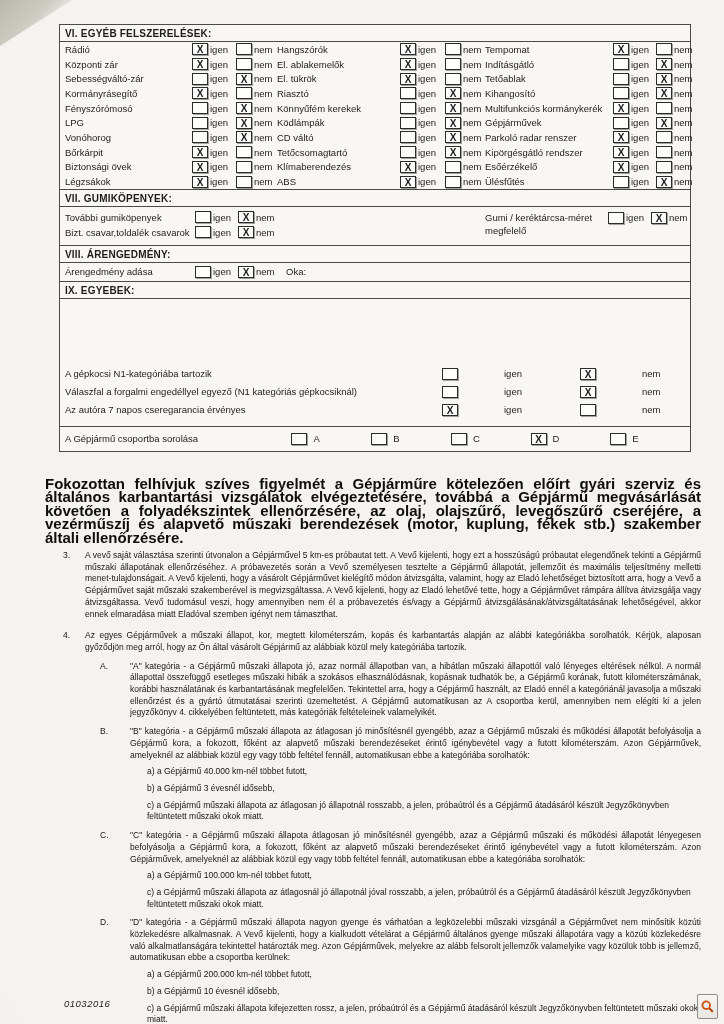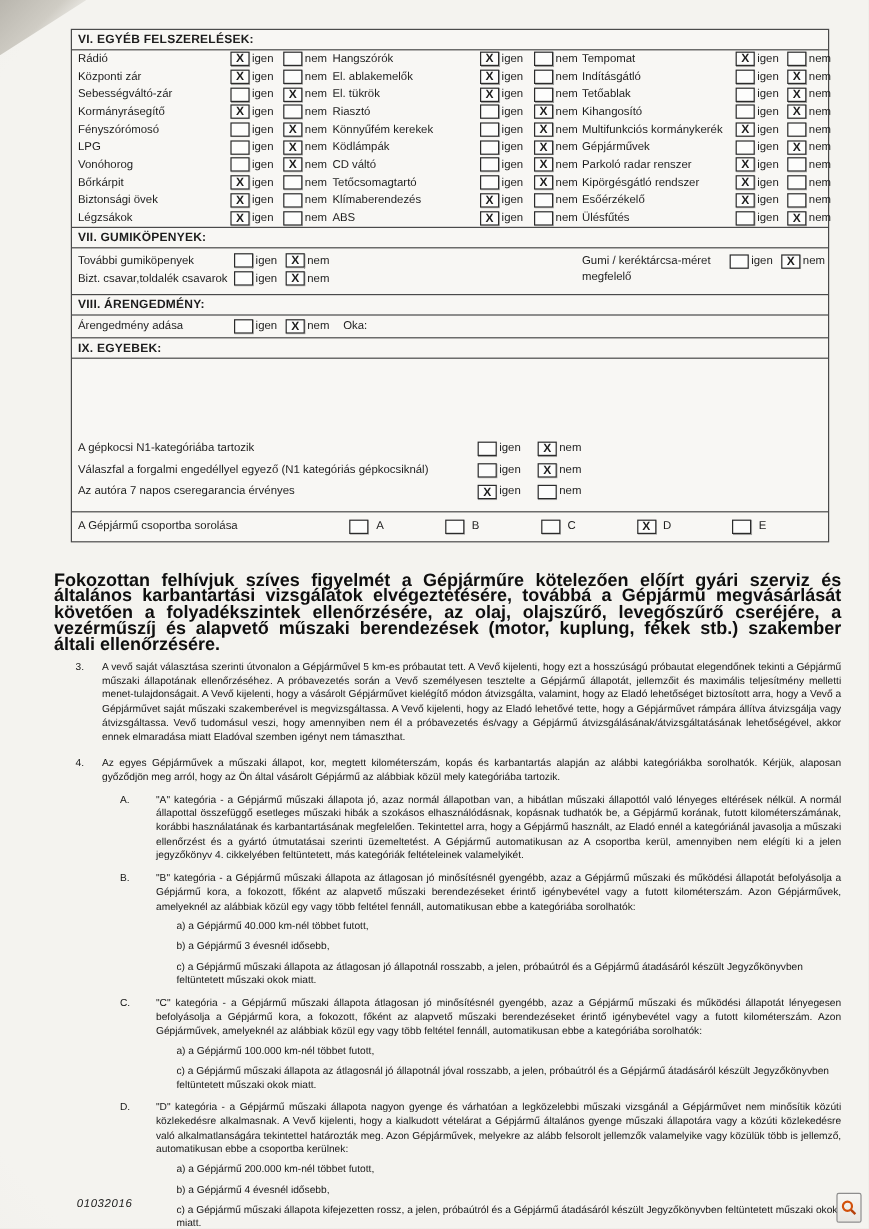--- a/index.html
+++ b/index.html
@@ -68,21 +68,21 @@
     display:grid;
     grid-template-columns:130px 18px 25px 18px 30px 1fr;
     align-items:center; height:18px; padding:2px 0 2px 5px; white-space:nowrap;
   }
   
   .ix-content { position:relative; height:152px; }
   .ix-questions { position:absolute; top:66px; left:0; right:0; }
   .qrow {
     display:grid;
     grid-template-columns:333px 18px 32px 18px 1fr;
-    align-items:center; height:18px; padding-left:5px; white-space:nowrap;
+    align-items:center; height:18px; padding-left:5px; white-space:nowrap;gap:44px;
   }
   .grouping {
     position:absolute; top:127px; left:0; right:0; height:25px;
     border-top:1px solid #4a4a4a;
     display:flex; align-items:center; padding-left:5px; white-space:nowrap;
   }
   .grp-label { width:233px; }
   .grp-opt { display:flex; align-items:center; width:82px; }
   .grp-letter { margin-left:6px; }
   
@@ -413,21 +413,21 @@
                 <div class="cpar">"C" kategória - a Gépjármű műszaki állapota átlagosan jó minősítésnél gyengébb, azaz a Gépjármű műszaki és működési állapotát lényegesen befolyásolja a Gépjármű kora, a fokozott, főként az alapvető műszaki berendezéseket érintő igénybevétel vagy a futott kilométerszám. Azon Gépjárművek, amelyeknél az alábbiak közül egy vagy több feltétel fennáll, automatikusan ebbe a kategóriába sorolhatók:</div>
                 <div class="subitem">a)  a Gépjármű 100.000 km-nél többet futott,</div>
                 <div class="subitem">c)  a Gépjármű műszaki állapota az átlagosnál jó állapotnál jóval rosszabb, a jelen, próbaútról és a Gépjármű átadásáról készült Jegyzőkönyvben feltüntetett műszaki okok miatt.</div>
               </div>
             </div>
             <div class="cat">
               <span class="cletter">D.</span>
               <div class="cattext">
                 <div class="cpar">"D" kategória - a Gépjármű műszaki állapota nagyon gyenge és várhatóan a legközelebbi műszaki vizsgánál a Gépjárművet nem minősítik közúti közlekedésre alkalmasnak. A Vevő kijelenti, hogy a kialkudott vételárat a Gépjármű általános gyenge műszaki állapotára vagy a közúti közlekedésre való alkalmatlanságára tekintettel határozták meg. Azon Gépjárművek, melyekre az alább felsorolt jellemzők valamelyike vagy közülük több is jellemző, automatikusan ebbe a csoportba kerülnek:</div>
                 <div class="subitem">a)  a Gépjármű 200.000 km-nél többet futott,</div>
-                <div class="subitem">b)  a Gépjármű 4 évesnél idősebb,</div>
+                <div class="subitem">b)  a Gépjármű 10 évesnél idősebb,</div>
                 <div class="subitem">c)  a Gépjármű műszaki állapota kifejezetten rossz, a jelen, próbaútról és a Gépjármű átadásáról készült Jegyzőkönyvben feltüntetett műszaki okok miatt.</div>
               </div>
             </div>
           </div>
         </div>
       </div>
   </div>
 
   <div class="date">01032016</div>
 

